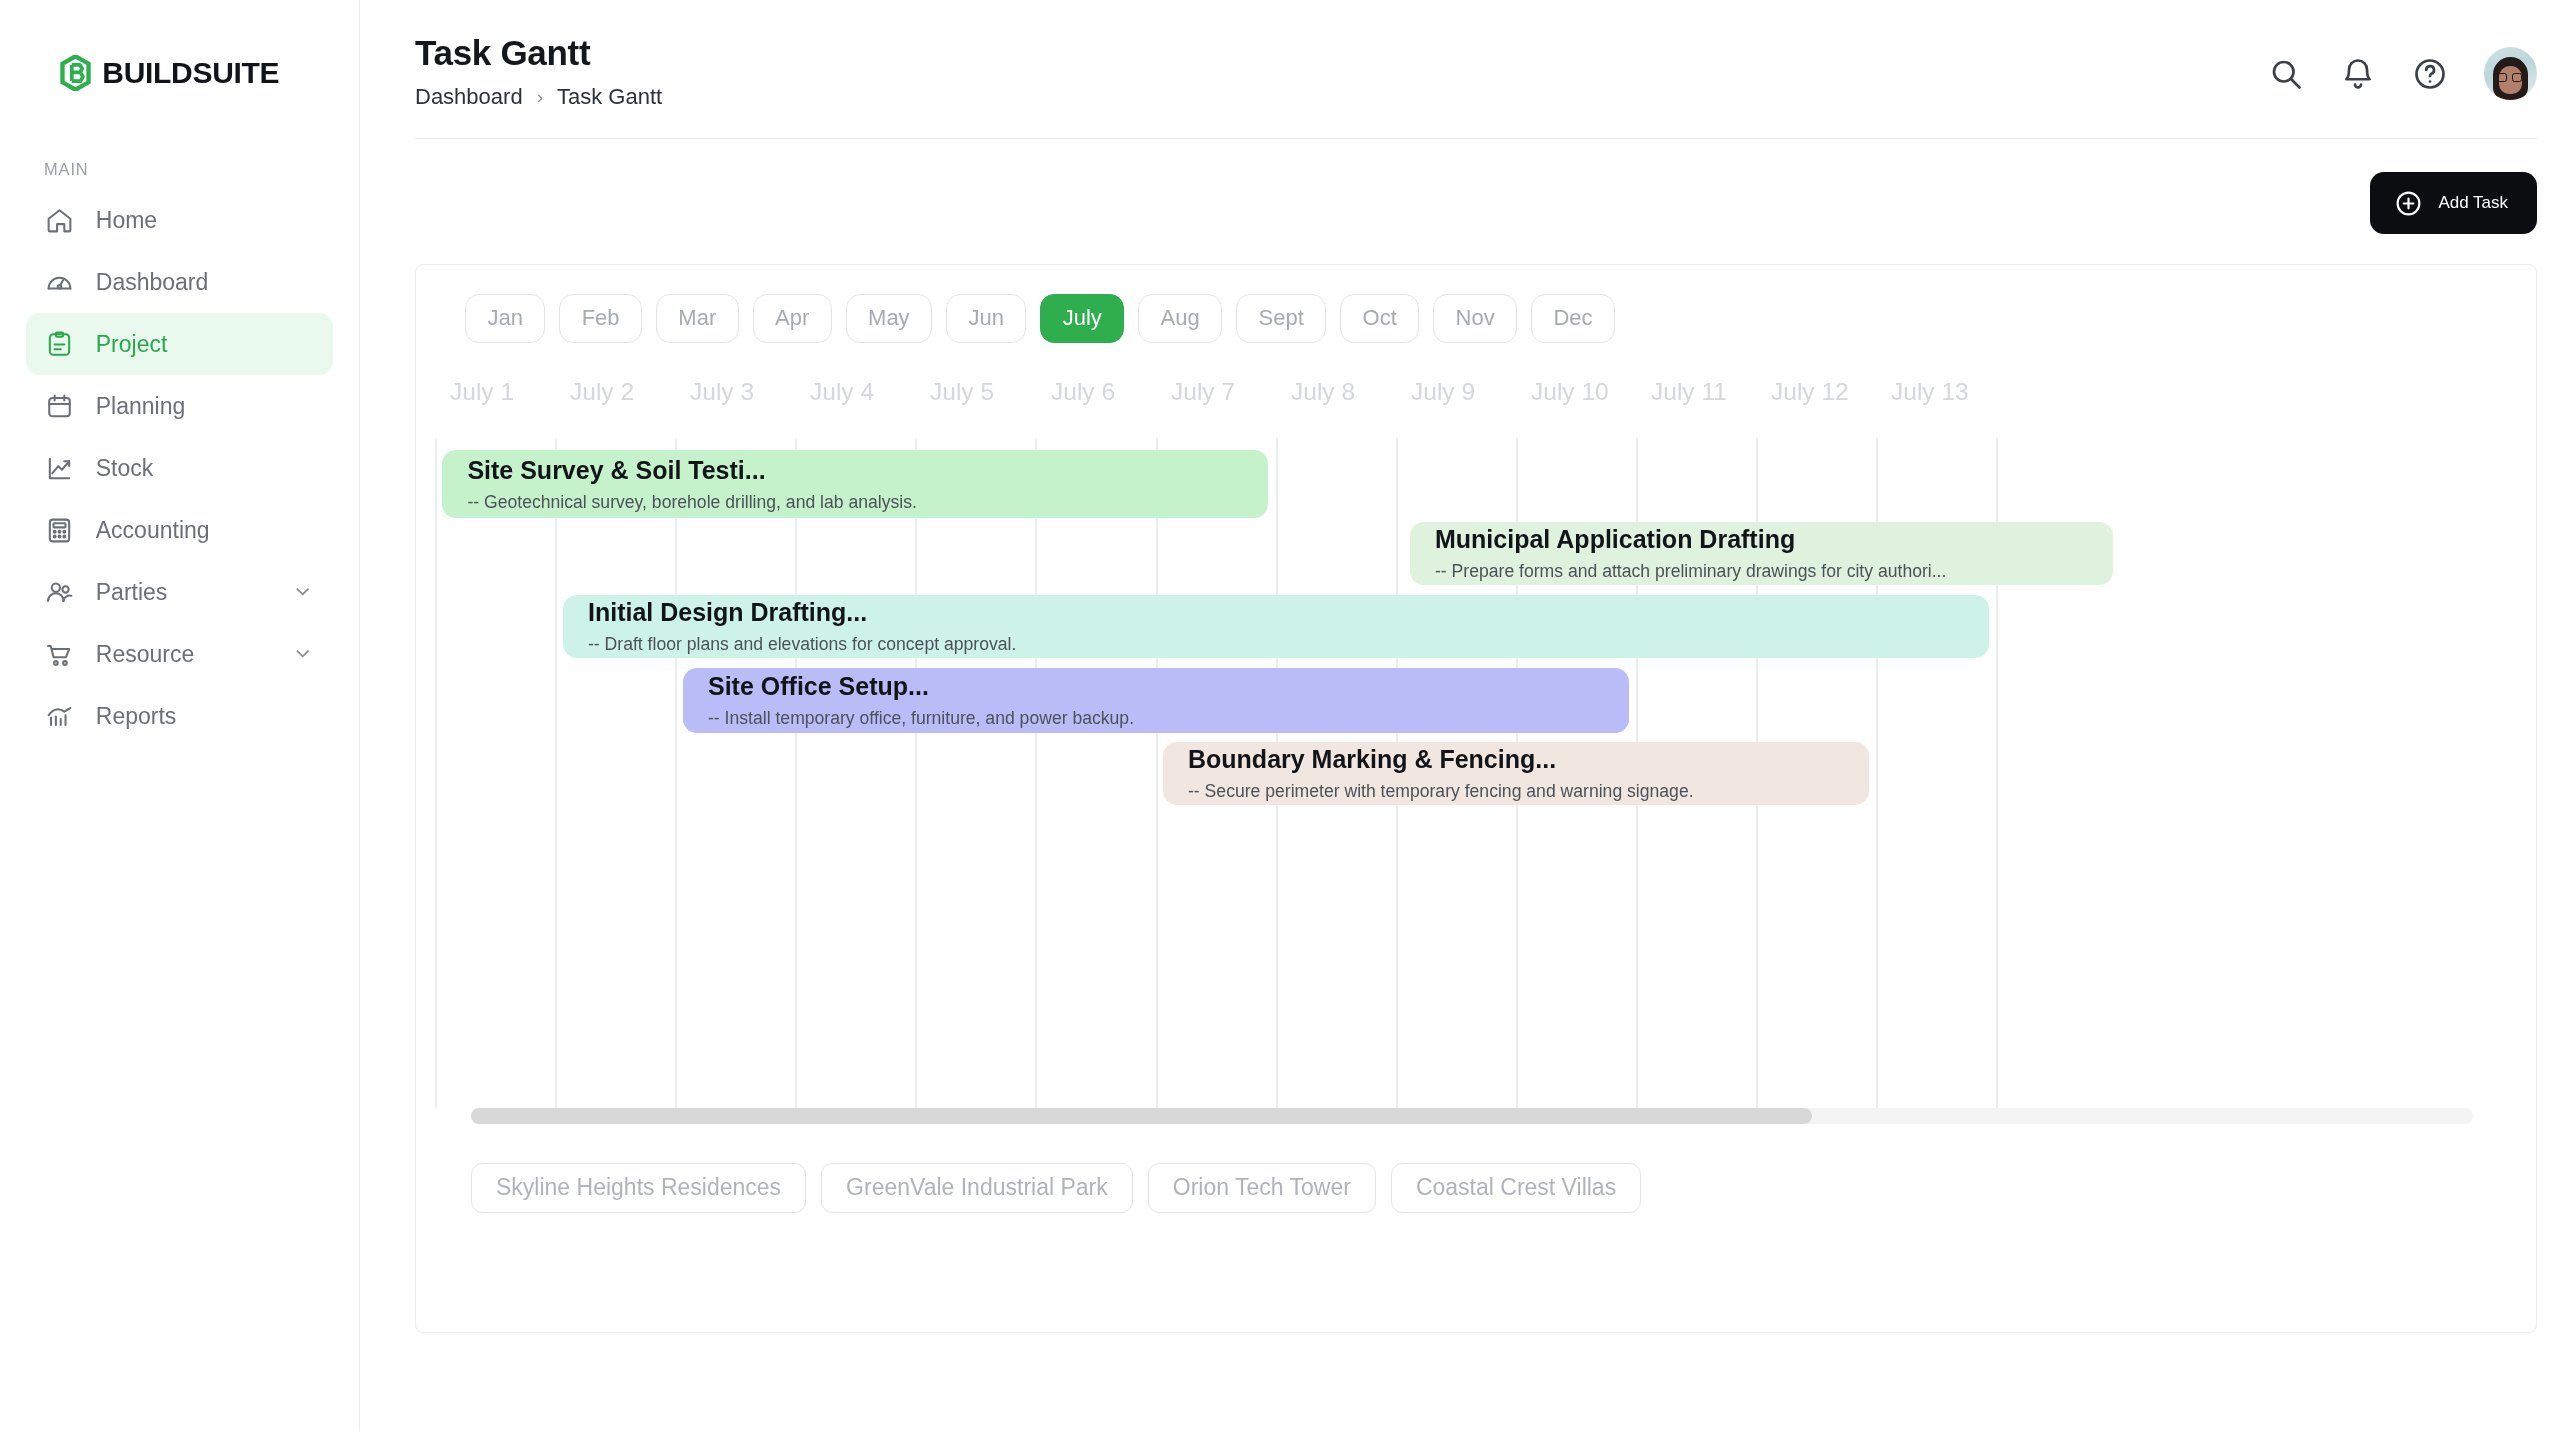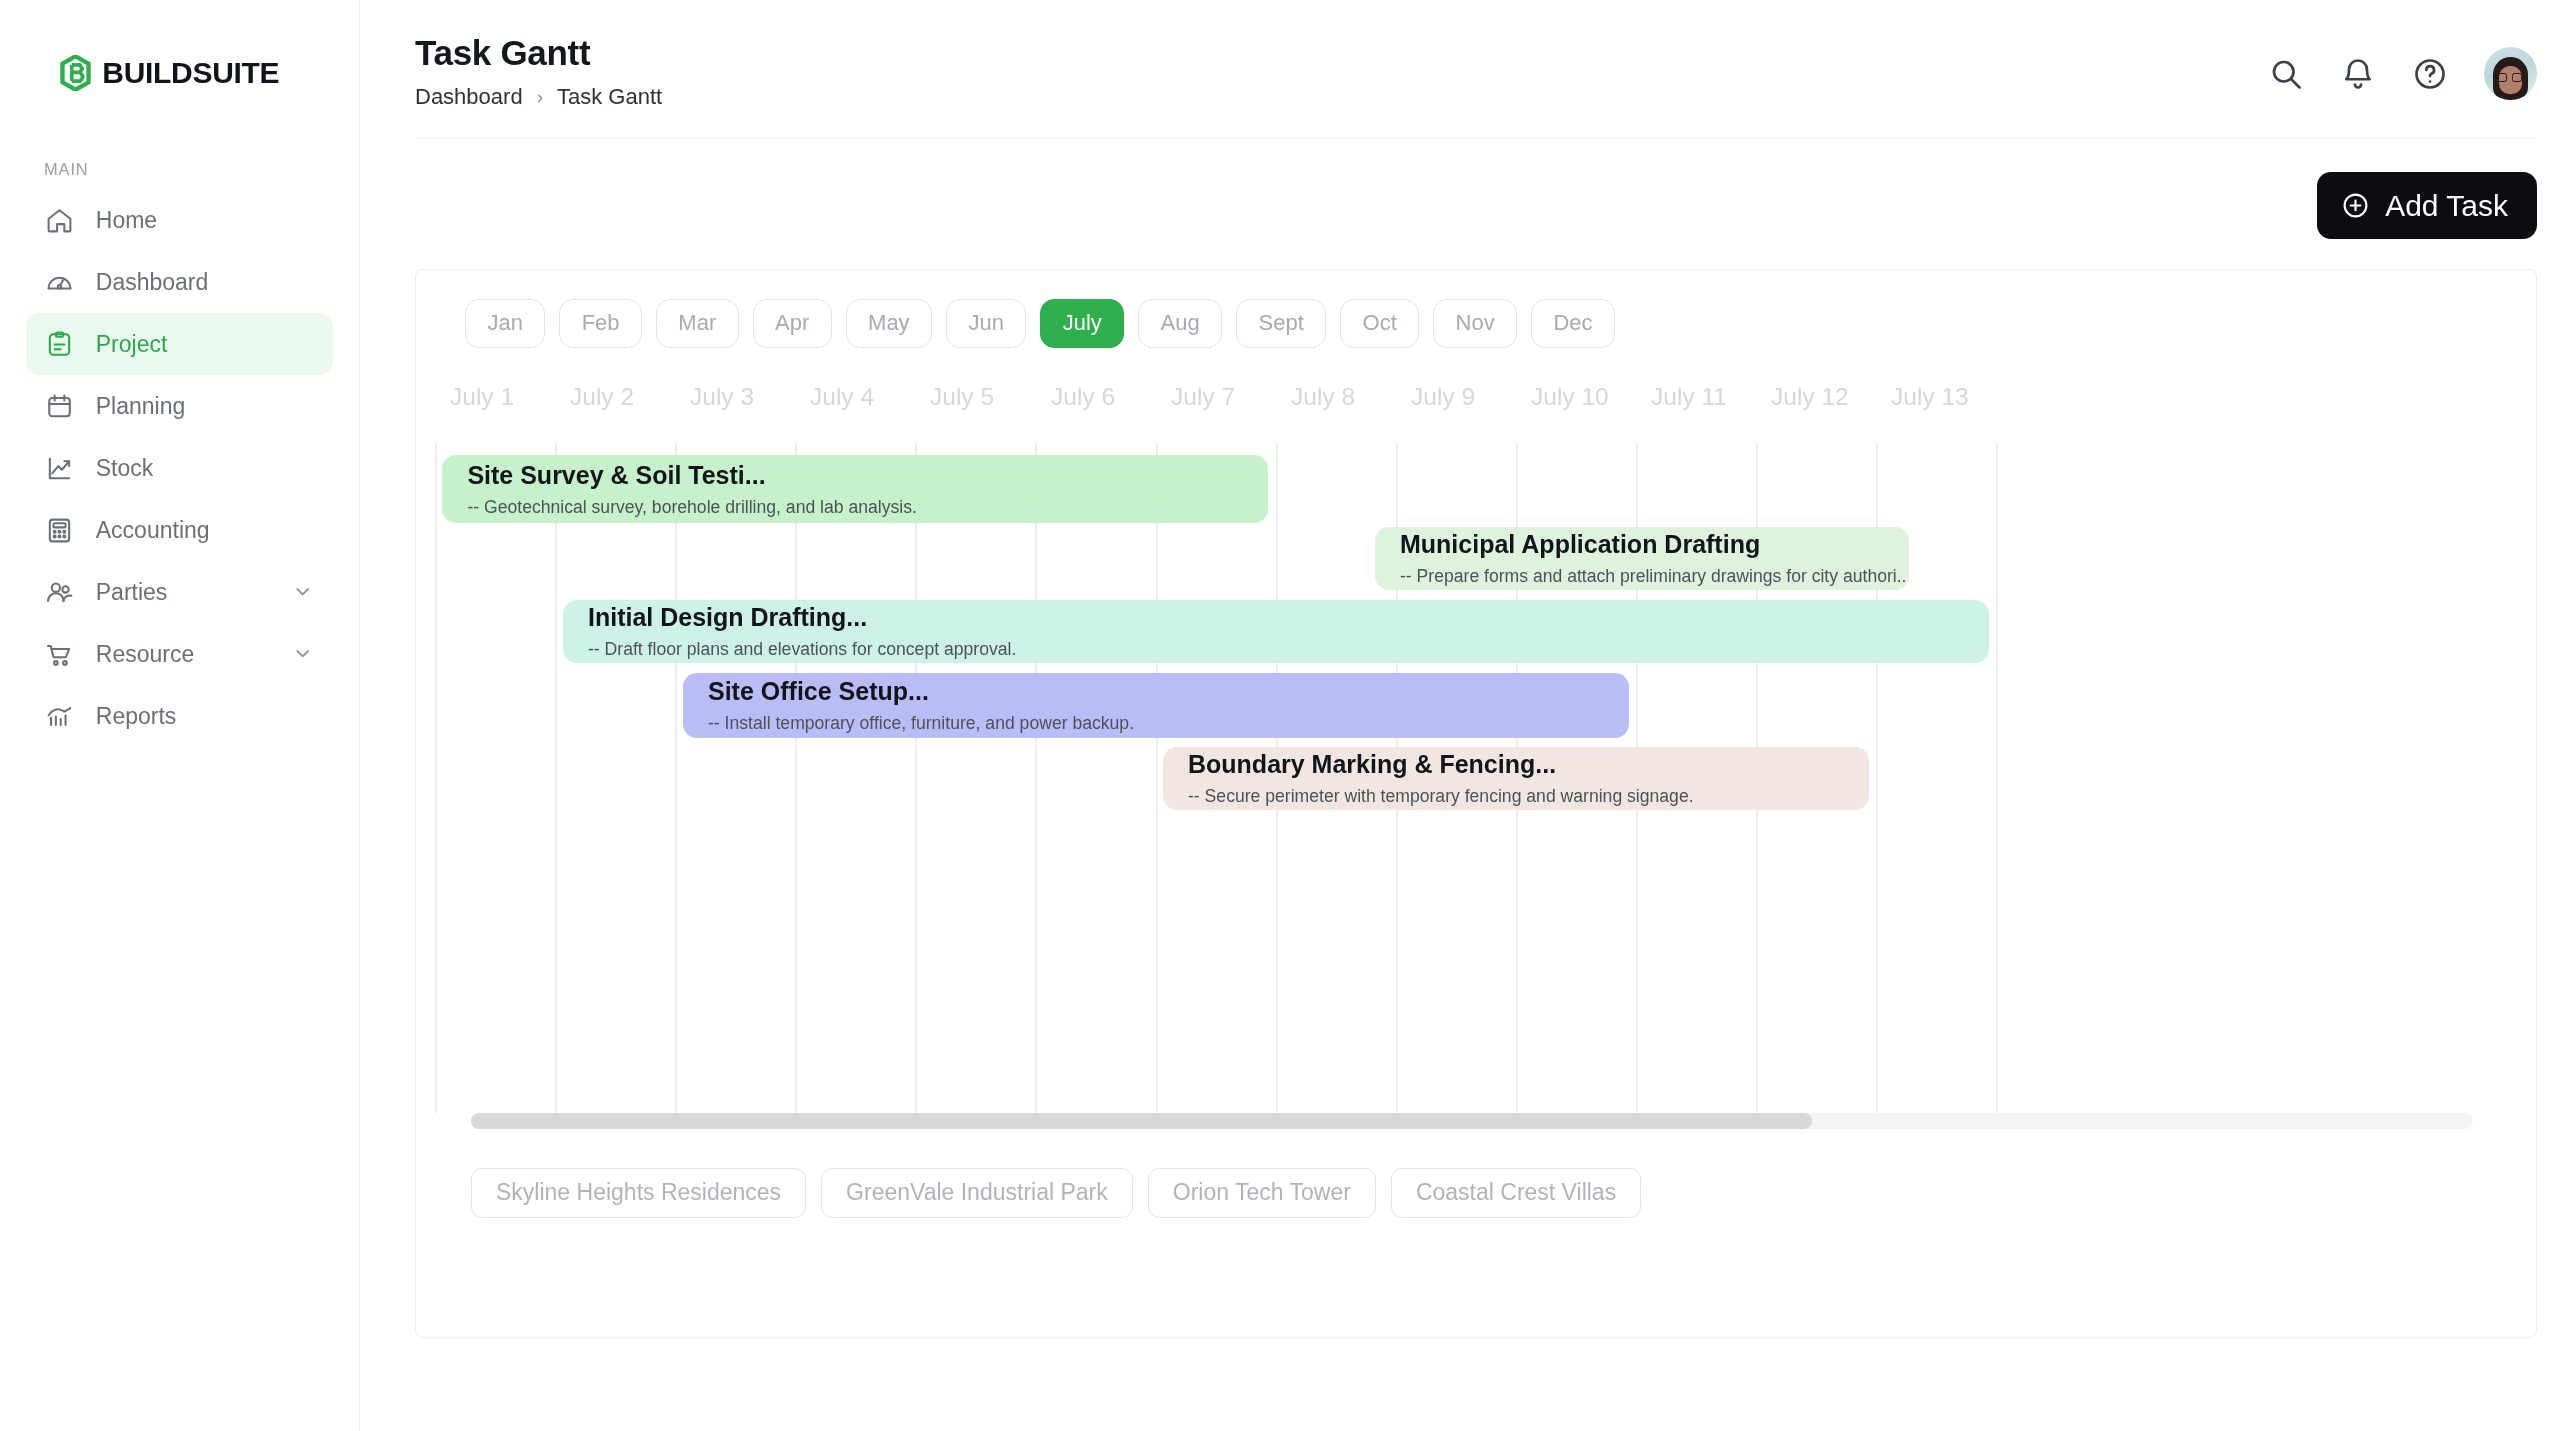--- a/index.html
+++ b/index.html
@@ -76,21 +76,21 @@
     border:1.9px solid #20170f; border-radius:2.5px;
   }
   .avatar .g1 { left:13.2px; } .avatar .g2 { left:28px; }
   .header-rule { margin: 28px 39px 0 55px; border-bottom: 1.9px solid #ededed; }
 
   .addtask-row { display: flex; justify-content: flex-end; padding: 33px 39px 0 0; }
   .btn-add {
     display: inline-flex; align-items: center; gap: 15px;
     background: #0b0d10; color: #fff; border: none; cursor: pointer;
     border-radius: 14px; padding: 16.4px 29px 16.4px 24px;
-    font-size: 30px; font-family: inherit;
+    font-size: 17px; font-family: inherit;
   }
   .btn-add svg { width: 29px; height: 29px; }
   .gantt-card {
     margin: 30px 39px 0 55px;
     border: 1.9px solid #ececec; border-radius: 8px; background: #fff;
     padding: 29px 0 0 0; height: 1069px; overflow: hidden;
   }
   .months { display: flex; gap: 14px; padding: 0 0 0 49px; }
   .month-pill {
     border: 1.9px solid #e2e4e7; border-radius: 14px; background: #fff;
@@ -339,21 +339,21 @@
             <div class="vline" style="left: 1220px;"></div>
             <div class="vline" style="left: 1340px;"></div>
             <div class="vline" style="left: 1460px;"></div>
             <div class="vline" style="left: 1580px;"></div>
           </div>
         <div class="bars" id="bars">
             <div class="bar" style="left: 26.4px; width: 826px; top: 12.6px; height: 68px; background: rgb(198, 242, 203);">
               <div class="bar-title">Site Survey &amp; Soil Testi...</div>
               <div class="bar-desc">-- Geotechnical survey, borehole drilling, and lab analysis.</div>
             </div>
-            <div class="bar" style="left: 959px; width: 534px; top: 84px; height: 63px; background: rgb(223, 242, 221);">
+            <div class="bar" style="left: 994px; width: 703px; top: 84px; height: 63px; background: rgb(223, 242, 221);">
               <div class="bar-title">Municipal Application Drafting</div>
               <div class="bar-desc">-- Prepare forms and attach preliminary drawings for city authori...</div>
             </div>
             <div class="bar" style="left: 147px; width: 1426px; top: 157px; height: 63px; background: rgb(205, 242, 232);">
               <div class="bar-title">Initial Design Drafting...</div>
               <div class="bar-desc">-- Draft floor plans and elevations for concept approval.</div>
             </div>
             <div class="bar" style="left: 267px; width: 946px; top: 230px; height: 65px; background: rgb(185, 188, 247);">
               <div class="bar-title">Site Office Setup...</div>
               <div class="bar-desc">-- Install temporary office, furniture, and power backup.</div>

